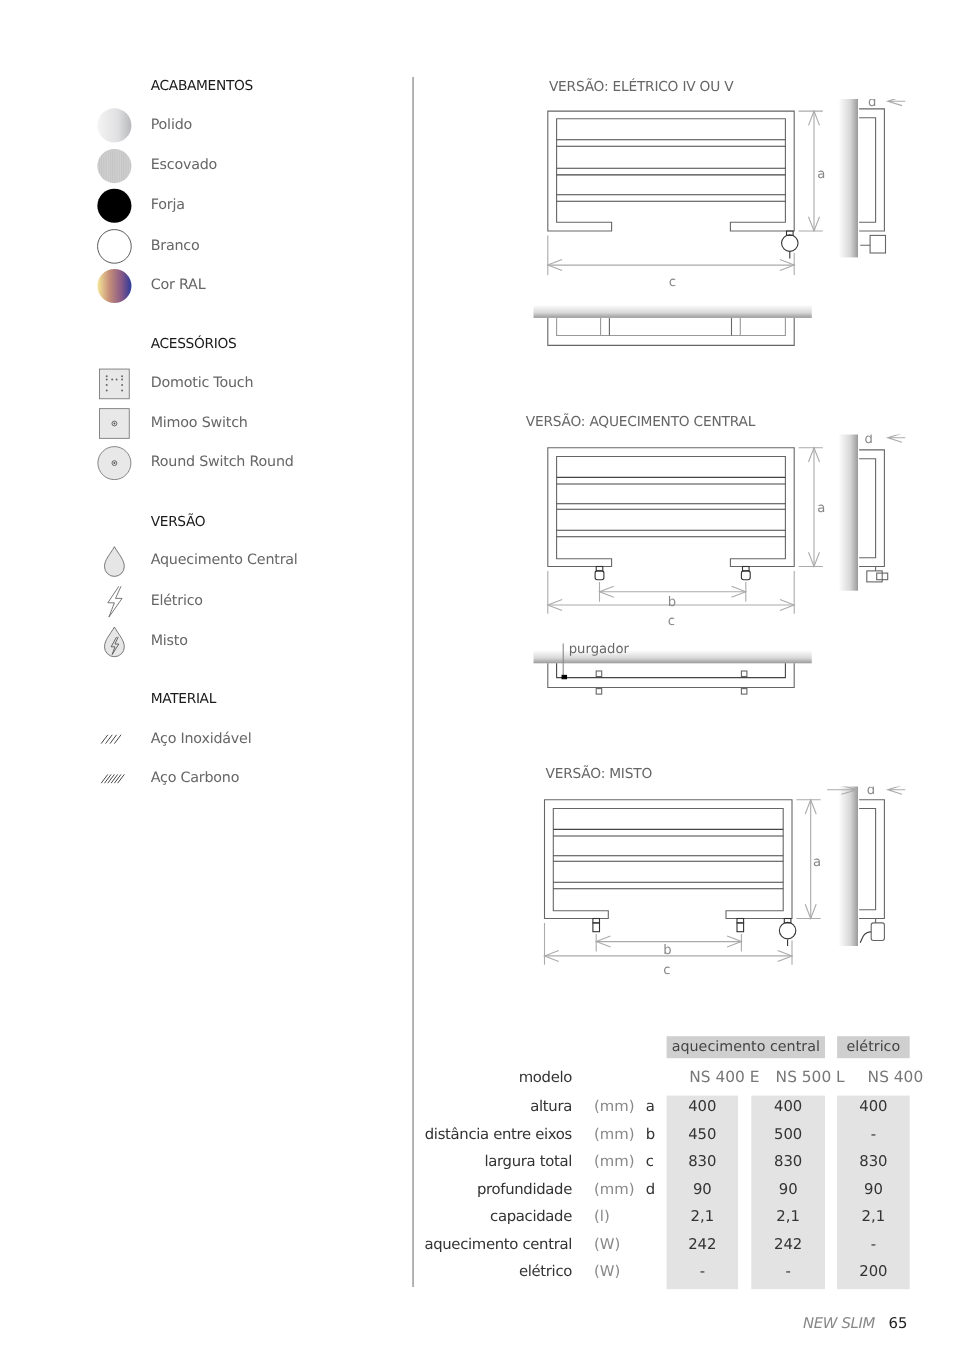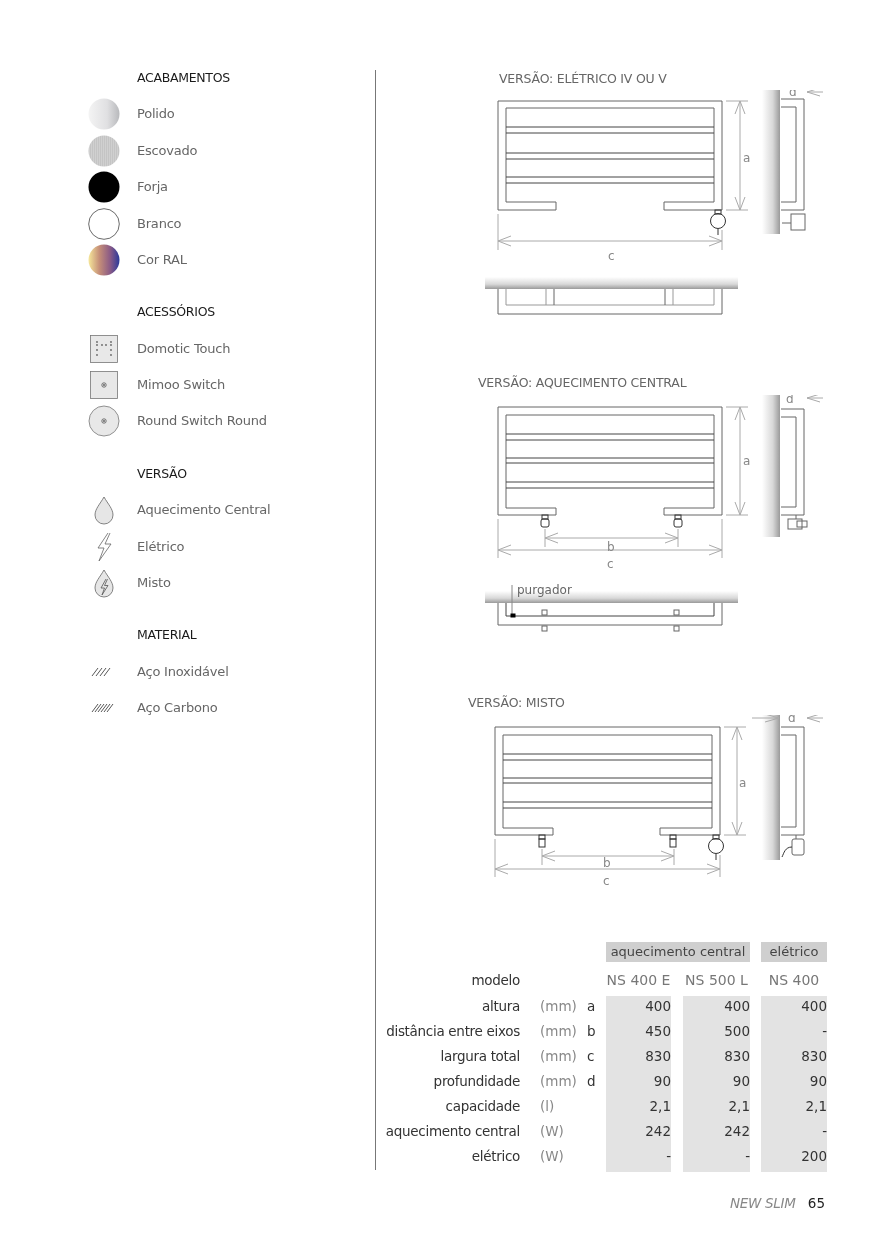--- a/index.html
+++ b/index.html
@@ -12,27 +12,27 @@
   .legend-item .lbl { position:absolute; left:49px; top:8px; font-size:13px; color:#666; letter-spacing:-0.2px; white-space:nowrap; }
   .divider { position:absolute; left:375px; top:70px; width:1px; height:1100px; background:#777; }
   .ver-title { position:absolute; font-size:12.5px; color:#666; letter-spacing:-0.2px; white-space:nowrap;text-align:right; }
   svg text { font-family:"DejaVu Sans", sans-serif; }
   
   .spec { position:absolute; left:390px; top:942px; width:450px; font-size:13.5px; color:#333; }
   .row { position:absolute; left:0; height:25px; width:450px; }
   .row .name { position:absolute; right:320px; top:4px; text-align:right; white-space:nowrap; letter-spacing:-0.3px; }
   .row .unit { position:absolute; left:150px; top:4px; color:#888; white-space:nowrap; }
   .row .code { position:absolute; left:197px; top:4px; color:#333; }
-  .cell { position:absolute; top:4px; text-align:right; color:#333; }
+  .cell { position:absolute; top:4px; text-align:center; color:#333; }
   .c1 { left:216px; width:65px; }
   .c2 { left:293px; width:67px; }
   .c3 { left:371px; width:66px; }
   .colbg { position:absolute; background:#e3e3e3; }
   .grp { position:absolute; top:0; height:20px; background:#cfcfcf; font-size:13px; color:#444; text-align:center; line-height:20px; }
-  .model { position:absolute; top:4px; text-align:center; color:#777; font-size:14px; }
+  .model { position:absolute; top:4px; text-align:center; color:#777; font-size:14px;margin-left:20px; }
   .footer { position:absolute; right:50px; top:1195px; font-size:13.5px; white-space:nowrap; }
   .footer .brand { color:#888; letter-spacing:-0.3px; margin-right:8px;font-style:italic; }
   .footer .page { color:#222; }
 </style>
 </head>
 <body>
 
 <div>
 
   <div class="sec-title" style="top:70px">ACABAMENTOS</div>
@@ -308,21 +308,21 @@
     <line x1="32" y1="190" x2="32" y2="221" stroke="#888"></line>
     <rect x="31" y="219" width="4" height="3" fill="#000" stroke="#000"></rect>
     <rect x="62" y="215" width="5" height="5"></rect>
       <rect x="62" y="231" width="5" height="5"></rect>
     <rect x="194" y="215" width="5" height="5"></rect>
       <rect x="194" y="231" width="5" height="5"></rect>
   </g>
   <text x="37" y="199" font-size="12" fill="#666">purgador</text>
 </svg>
 
-<div class="ver-title" style="left:468px;top:695px">VERSÃO: MISTO</div>
+<div class="ver-title" style="left:496px;top:695px">VERSÃO: MISTO</div>
 <svg class="abs" style="left:480px;top:715px" width="360" height="180" viewBox="0 0 360 180">
   <g fill="none" stroke="#666" stroke-width="1">
     <path d="M15 12 H240 V120 H180 V113 H232 V20 H23 V113 H73 V120 H15 Z"></path>
     <g stroke="#444">
         <line x1="23" y1="39" x2="232" y2="39"></line>
         <line x1="23" y1="45" x2="232" y2="45"></line>
     <line x1="23" y1="63" x2="232" y2="63"></line>
         <line x1="23" y1="68" x2="232" y2="68"></line>
     <line x1="23" y1="87" x2="232" y2="87"></line>
         <line x1="23" y1="93" x2="232" y2="93"></line>

